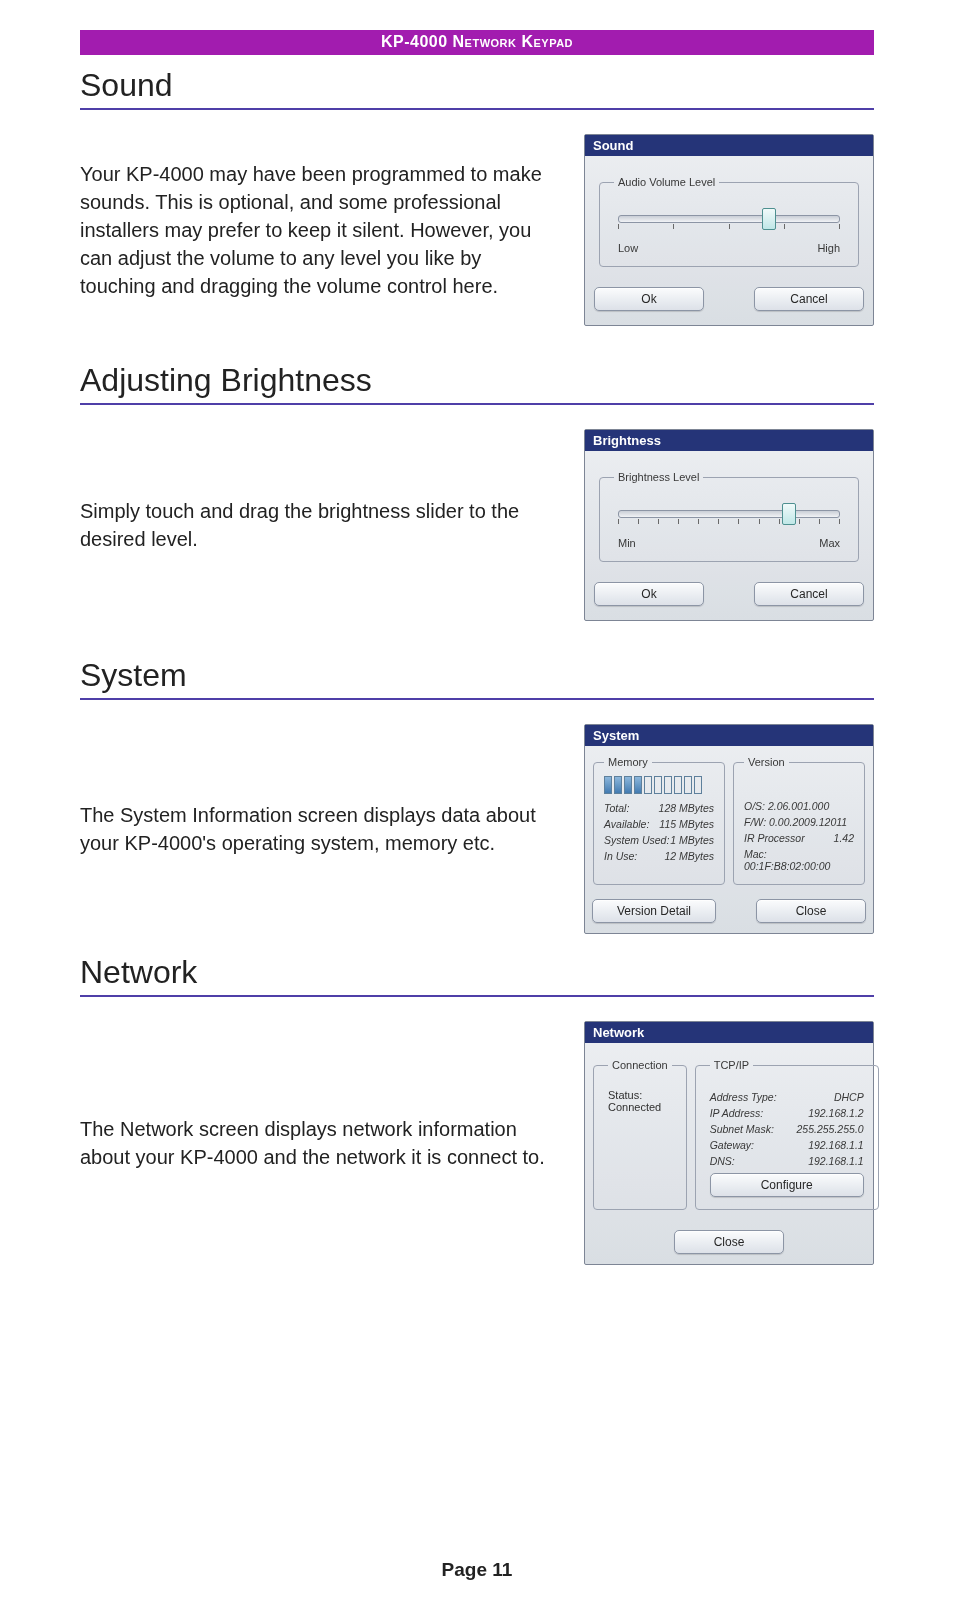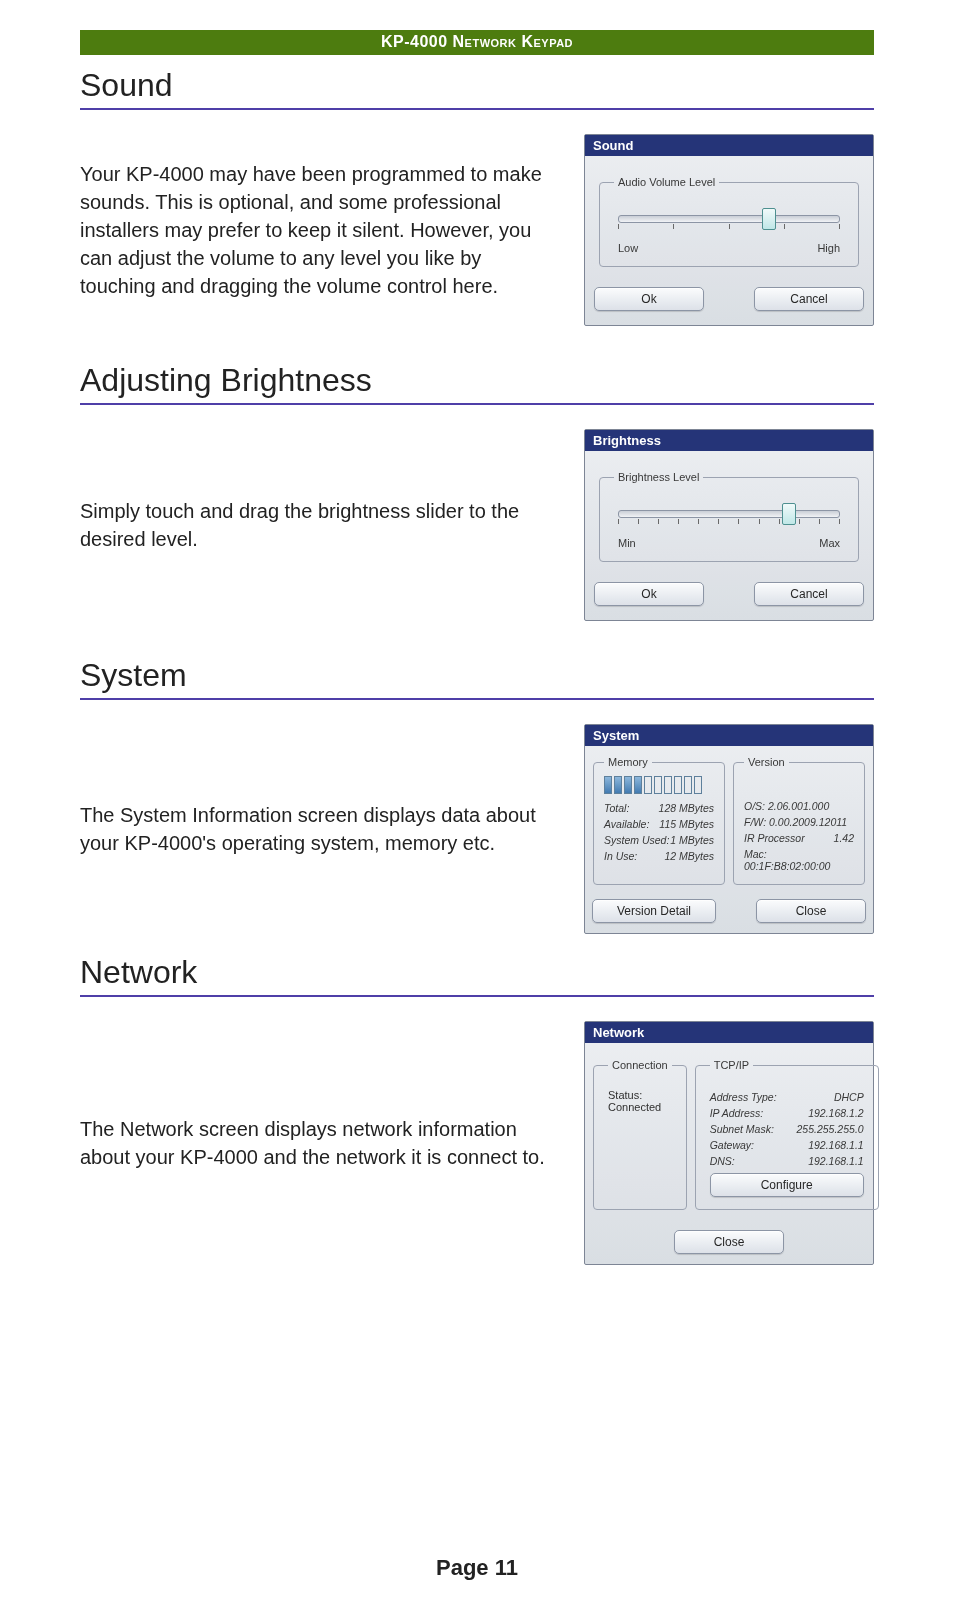--- a/index.html
+++ b/index.html
@@ -14,21 +14,21 @@
     margin: 0 auto;
     background: #fff;
     position: relative;
     box-sizing: border-box;
     padding: 30px 80px 60px 80px;
   }
   .page-banner {
     margin: 0 0 12px 0;
   }
   .page-banner .header-bar {
-    background: #4d7c0f;
+    background: #a21caf;
     color: #fff;
     font-family: "Trebuchet MS", Arial, sans-serif;
     font-weight: bold;
     font-size: 16px;
     text-align: center;
     padding: 3px 0 4px 0;
     letter-spacing: 0.5px;
     font-variant: small-caps;
   }
   .section {
@@ -192,21 +192,21 @@
     display: flex;
     justify-content: center;
   }
   .footer-pg {
     position: absolute;
     bottom: 34px;
     left: 0; right: 0;
     text-align: center;
     font-family: "Trebuchet MS", Arial, sans-serif;
     font-weight: bold;
-    font-size: 22px;
+    font-size: 19px;
     color: #222;
   }
 </style>
 </head>
 <body>
 
 <div class="sheet">
 
   <div class="page-banner">
     <div class="header-bar">KP-4000 Network Keypad</div>

